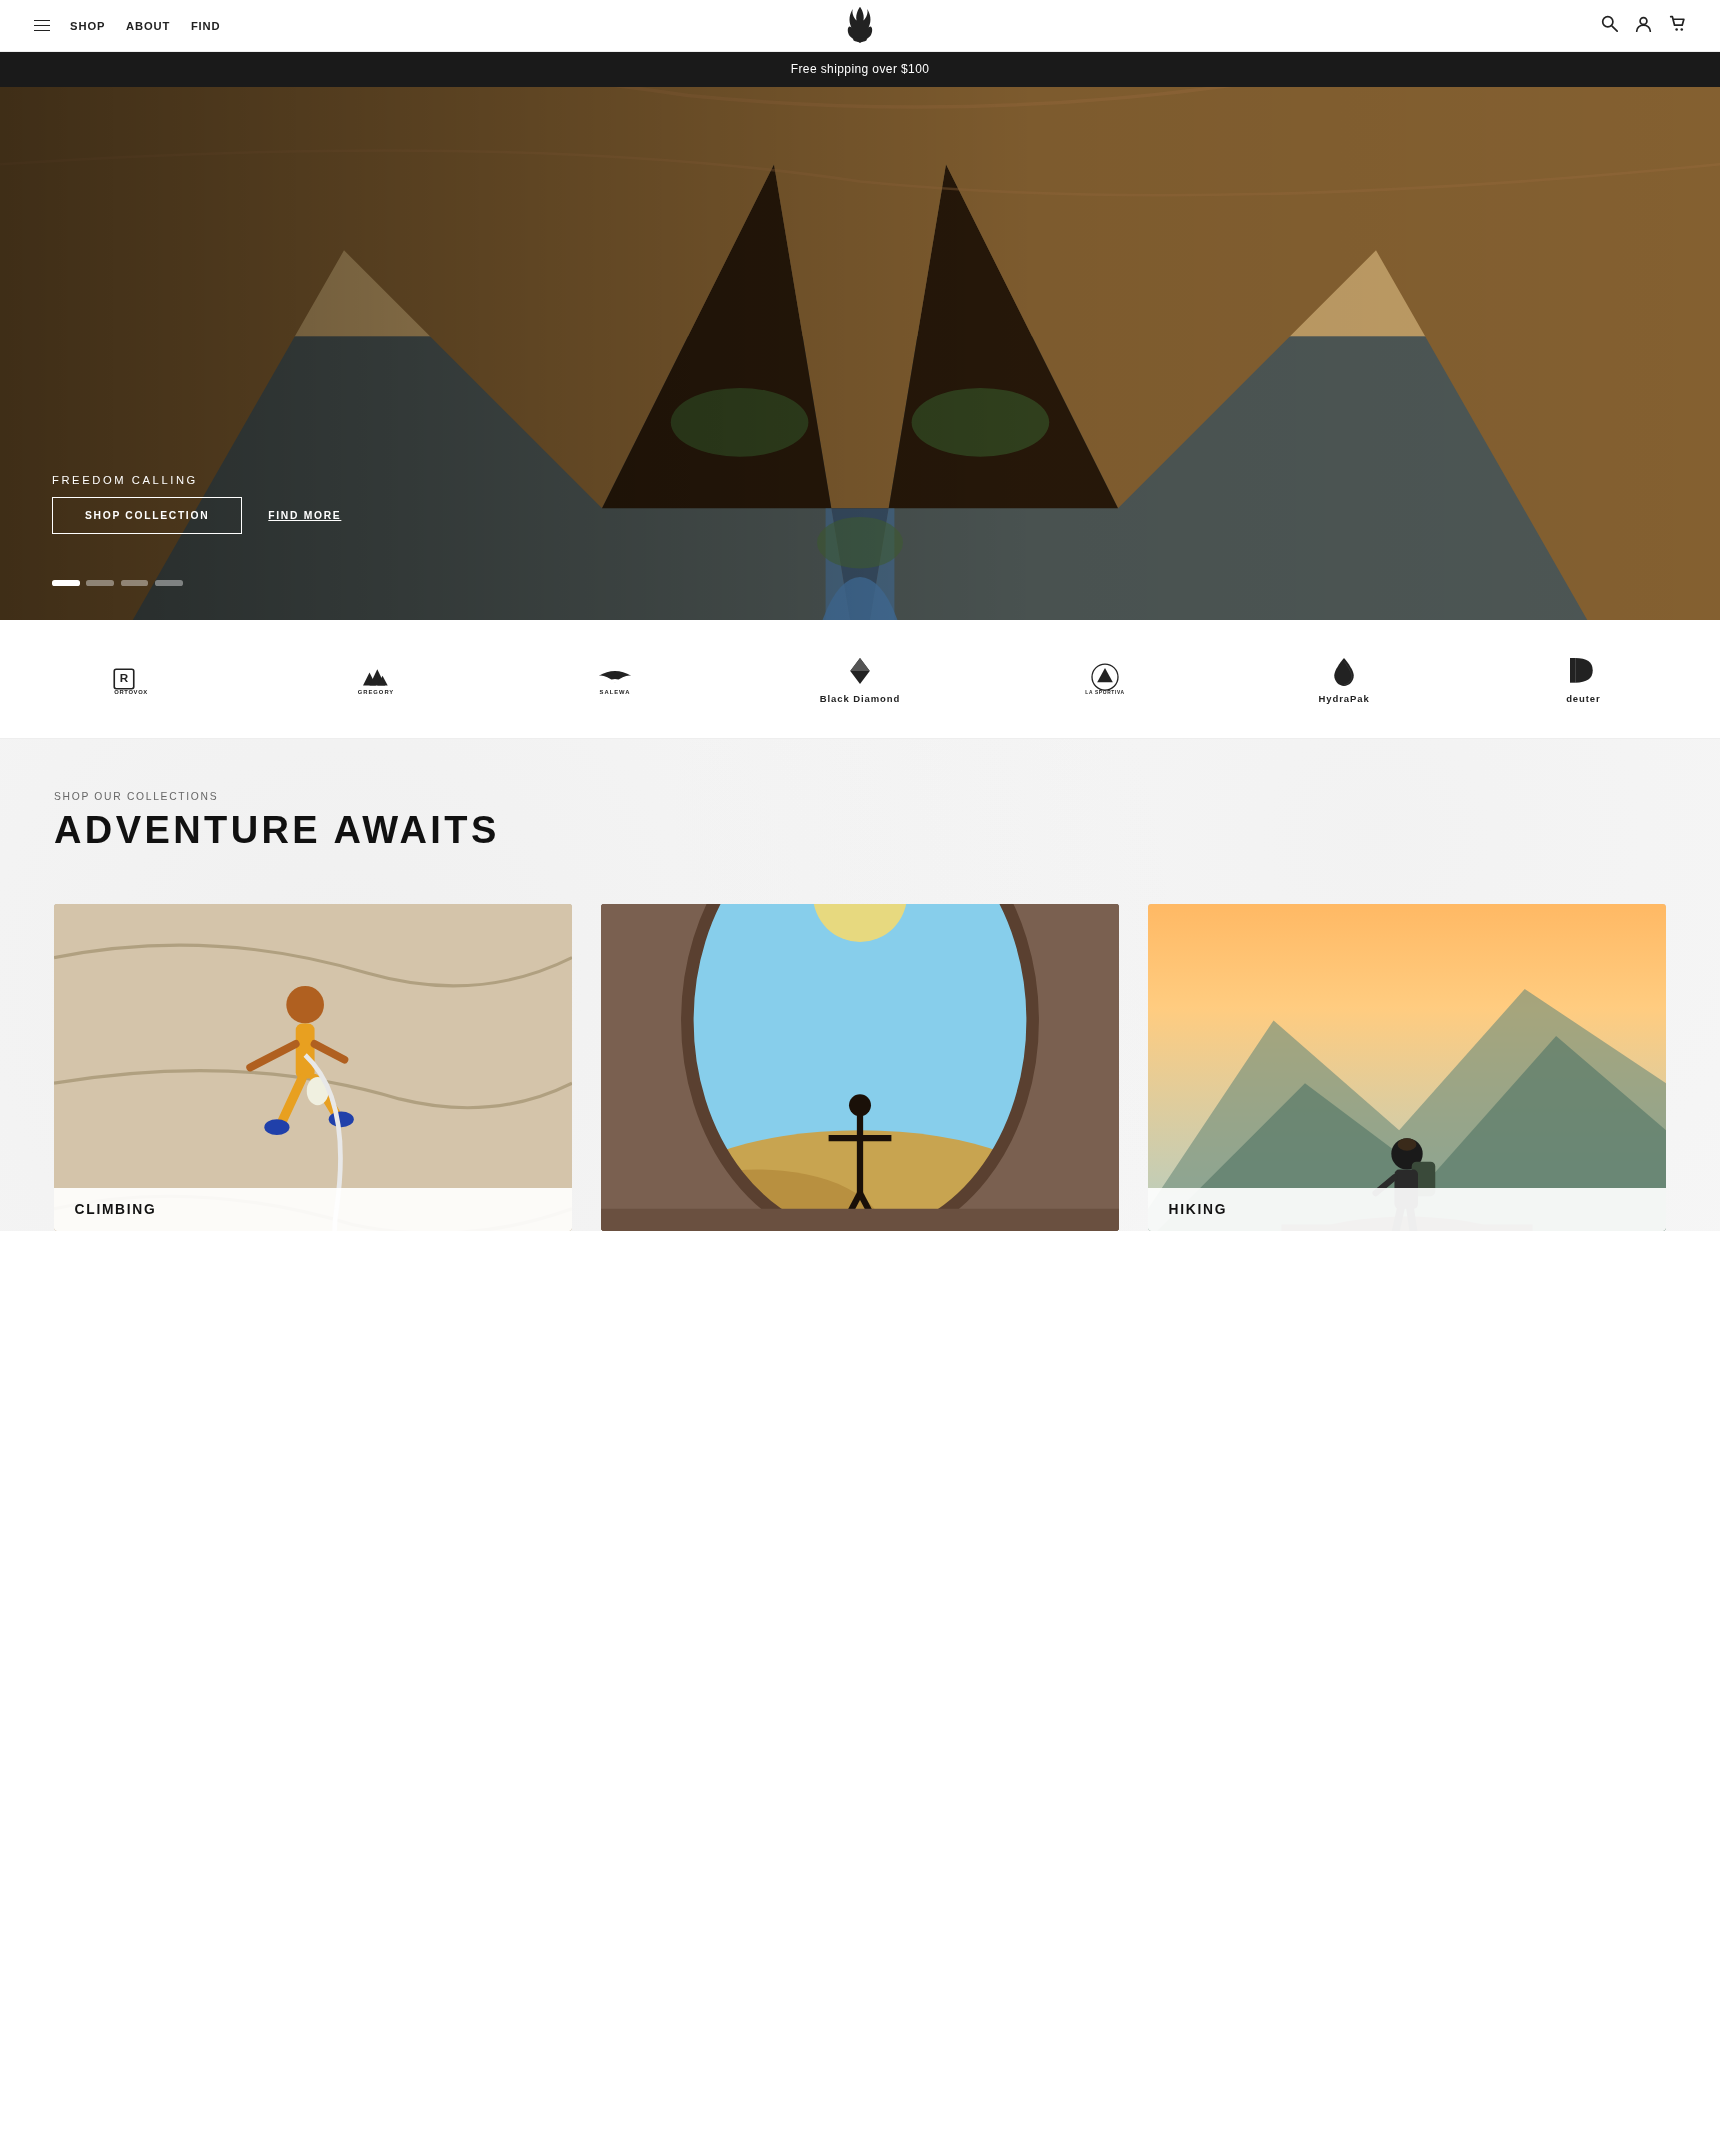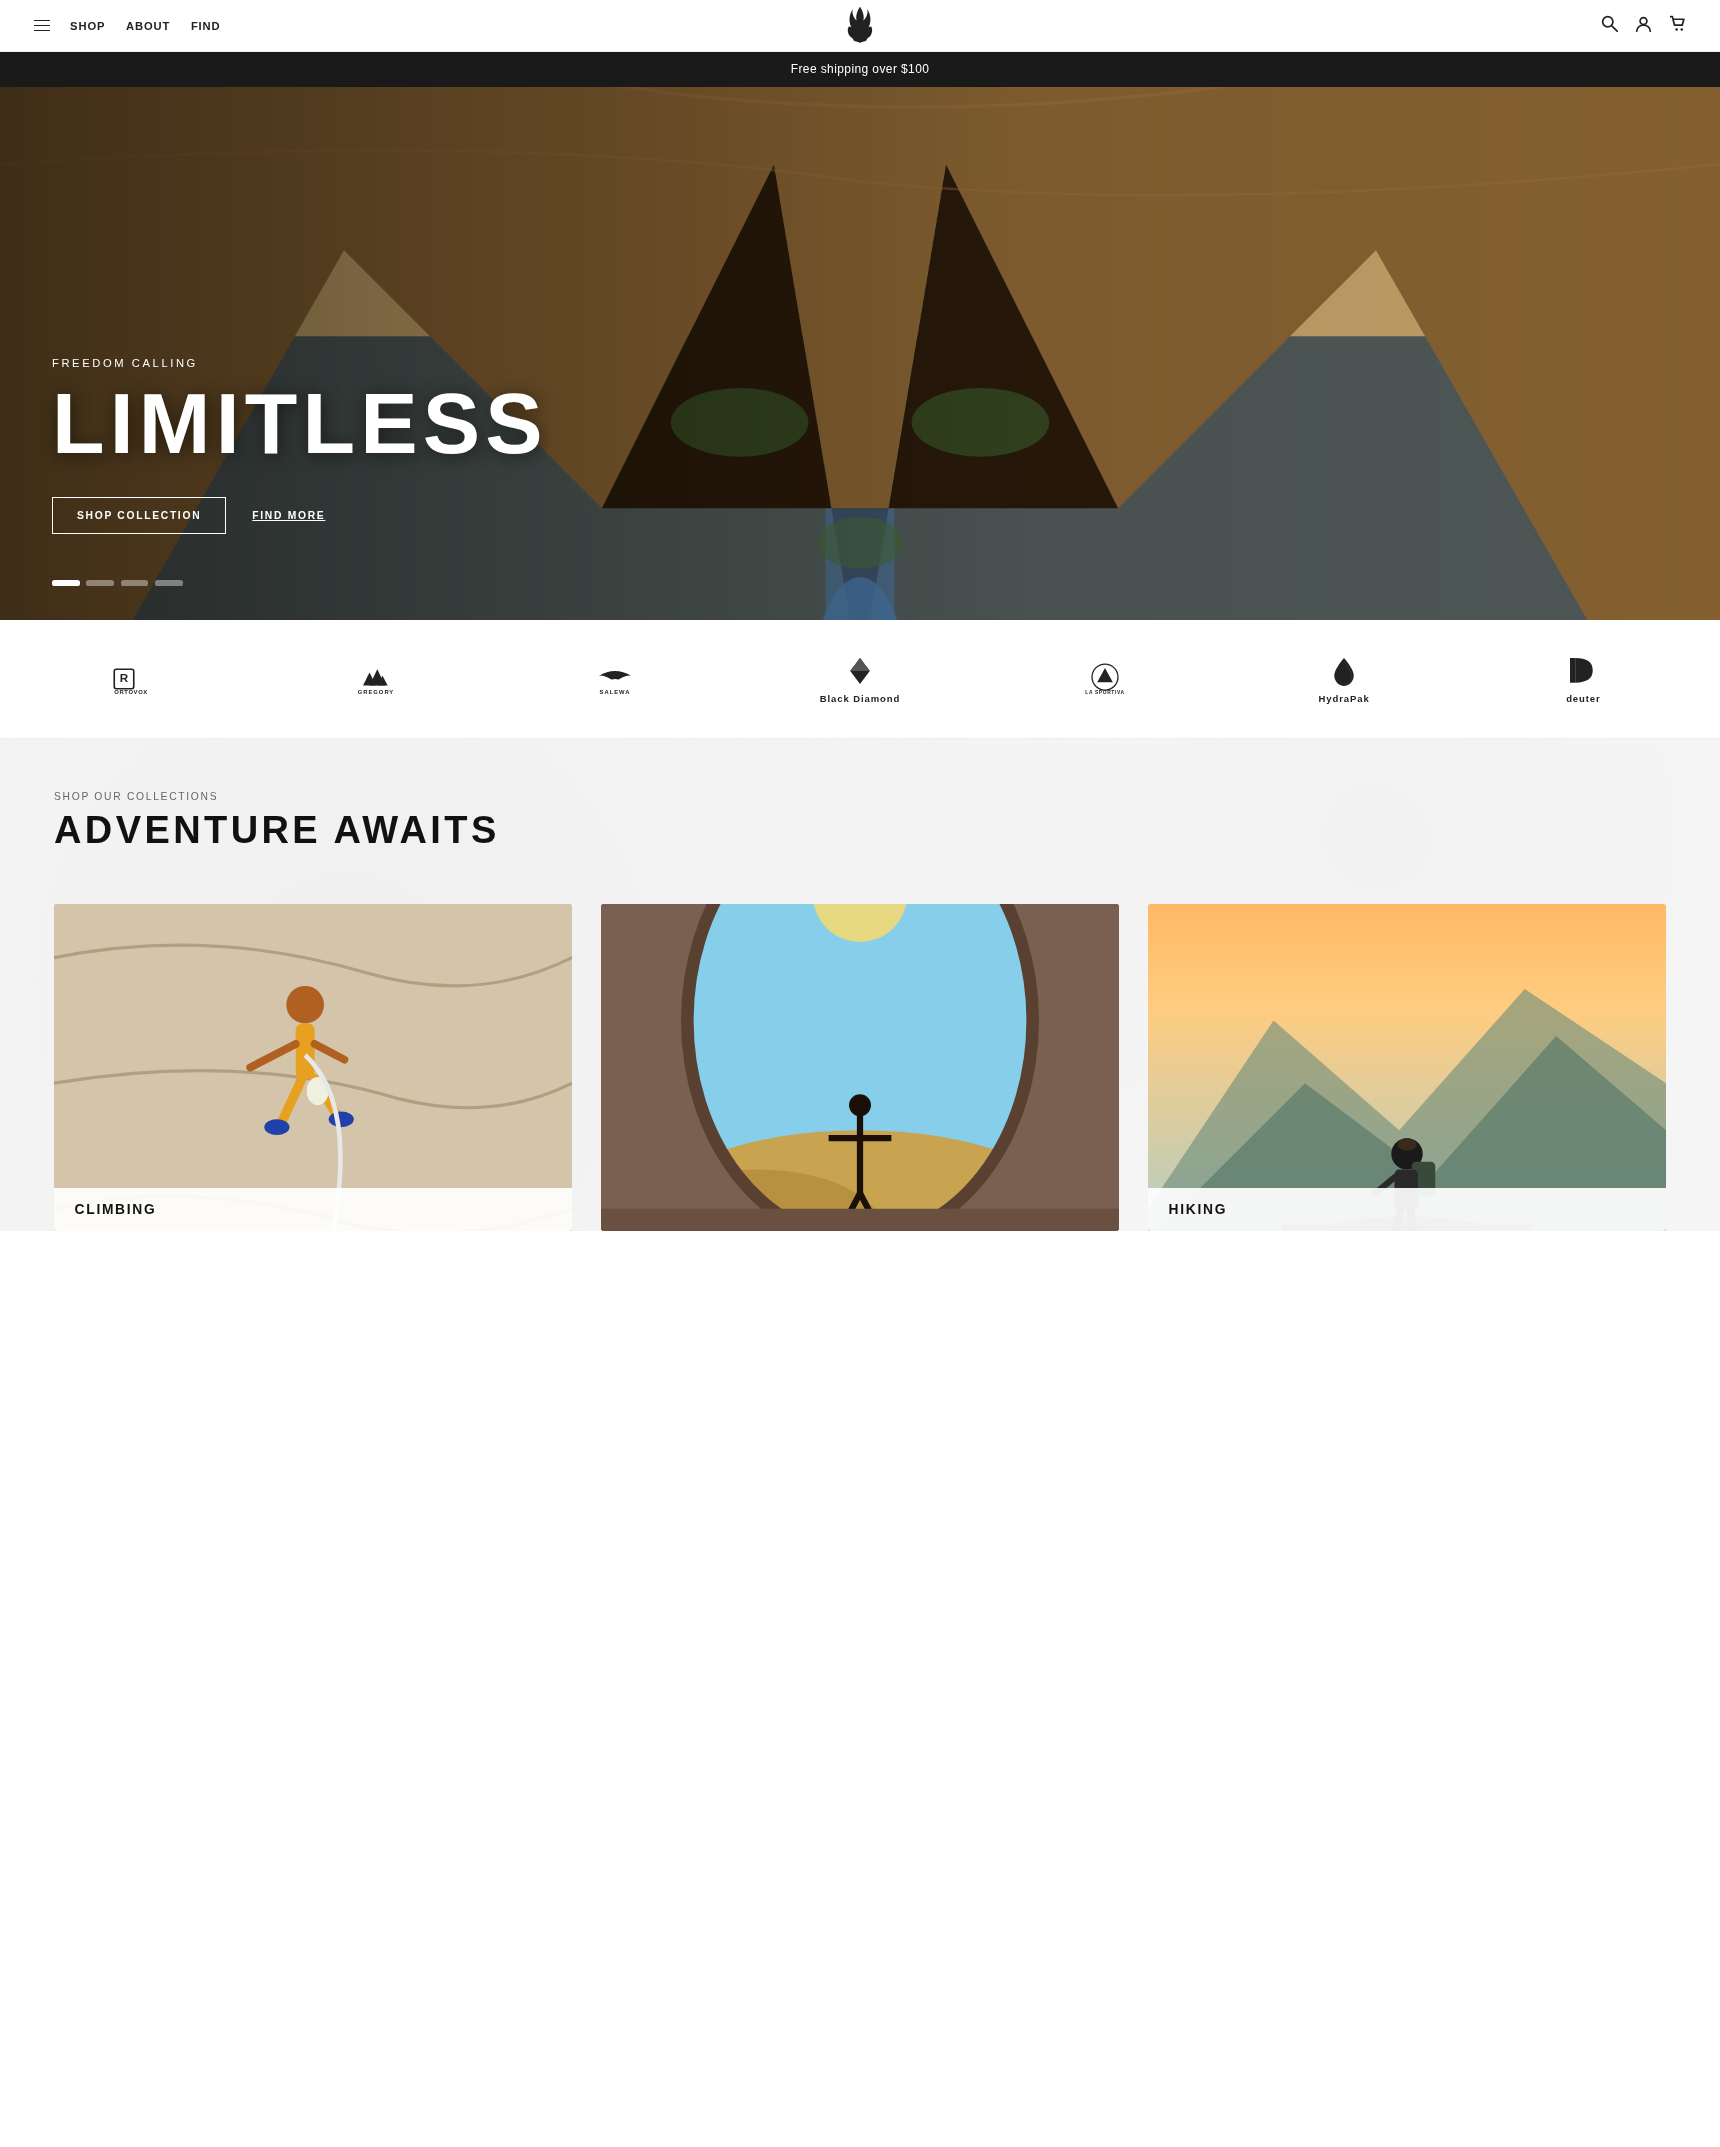--- a/index.html
+++ b/index.html
@@ -74,21 +74,21 @@
       line-height: 1;
       text-transform: uppercase;
       margin-bottom: 31px;
       text-shadow: 1.7px 1.7px 17px rgba(0,0,0,0.5);
     }
     .hero-buttons { display: flex; align-items: center; gap: 26px; }
     .btn-outlined {
       border: 1.7px solid #fff;
       color: #fff;
       background: transparent;
-      padding: 12px 24px;
+      padding: 12px 32px;
       font-size: 10.3px;
       font-weight: 700;
       letter-spacing: 1.7px;
       text-transform: uppercase;
       cursor: pointer;
     }
     .btn-link {
       color: #fff;
       background: transparent;
       border: none;
@@ -269,21 +269,20 @@
 
       <path d="M0 150 Q200 130 400 160 Q600 180 800 140 Q900 120 1000 150" stroke="#a07040" stroke-width="2" fill="none" opacity="0.5"></path>
       <path d="M0 200 Q300 180 500 210 Q700 230 1000 200" stroke="#a07040" stroke-width="1.5" fill="none" opacity="0.4"></path>
 
       <path d="M0 80 Q100 60 200 80 Q300 100 400 75 Q500 50 600 80 Q700 110 800 85 Q900 60 1000 80" stroke="#1a1000" stroke-width="1" fill="none" opacity="0.3"></path>
     </svg>
   </div>
   <div class="hero-overlay"></div>
   <div class="hero-content">
     <p class="hero-eyebrow">FREEDOM CALLING</p>
-    <h1 class="hero-title">LIMITLESS</h1>
     <div class="hero-buttons">
       <button class="btn-outlined">SHOP COLLECTION</button>
       <button class="btn-link">FIND MORE</button>
     </div>
   </div>
   <div class="hero-dots">
     <div class="dot active"></div>
     <div class="dot"></div>
     <div class="dot"></div>
     <div class="dot"></div>

